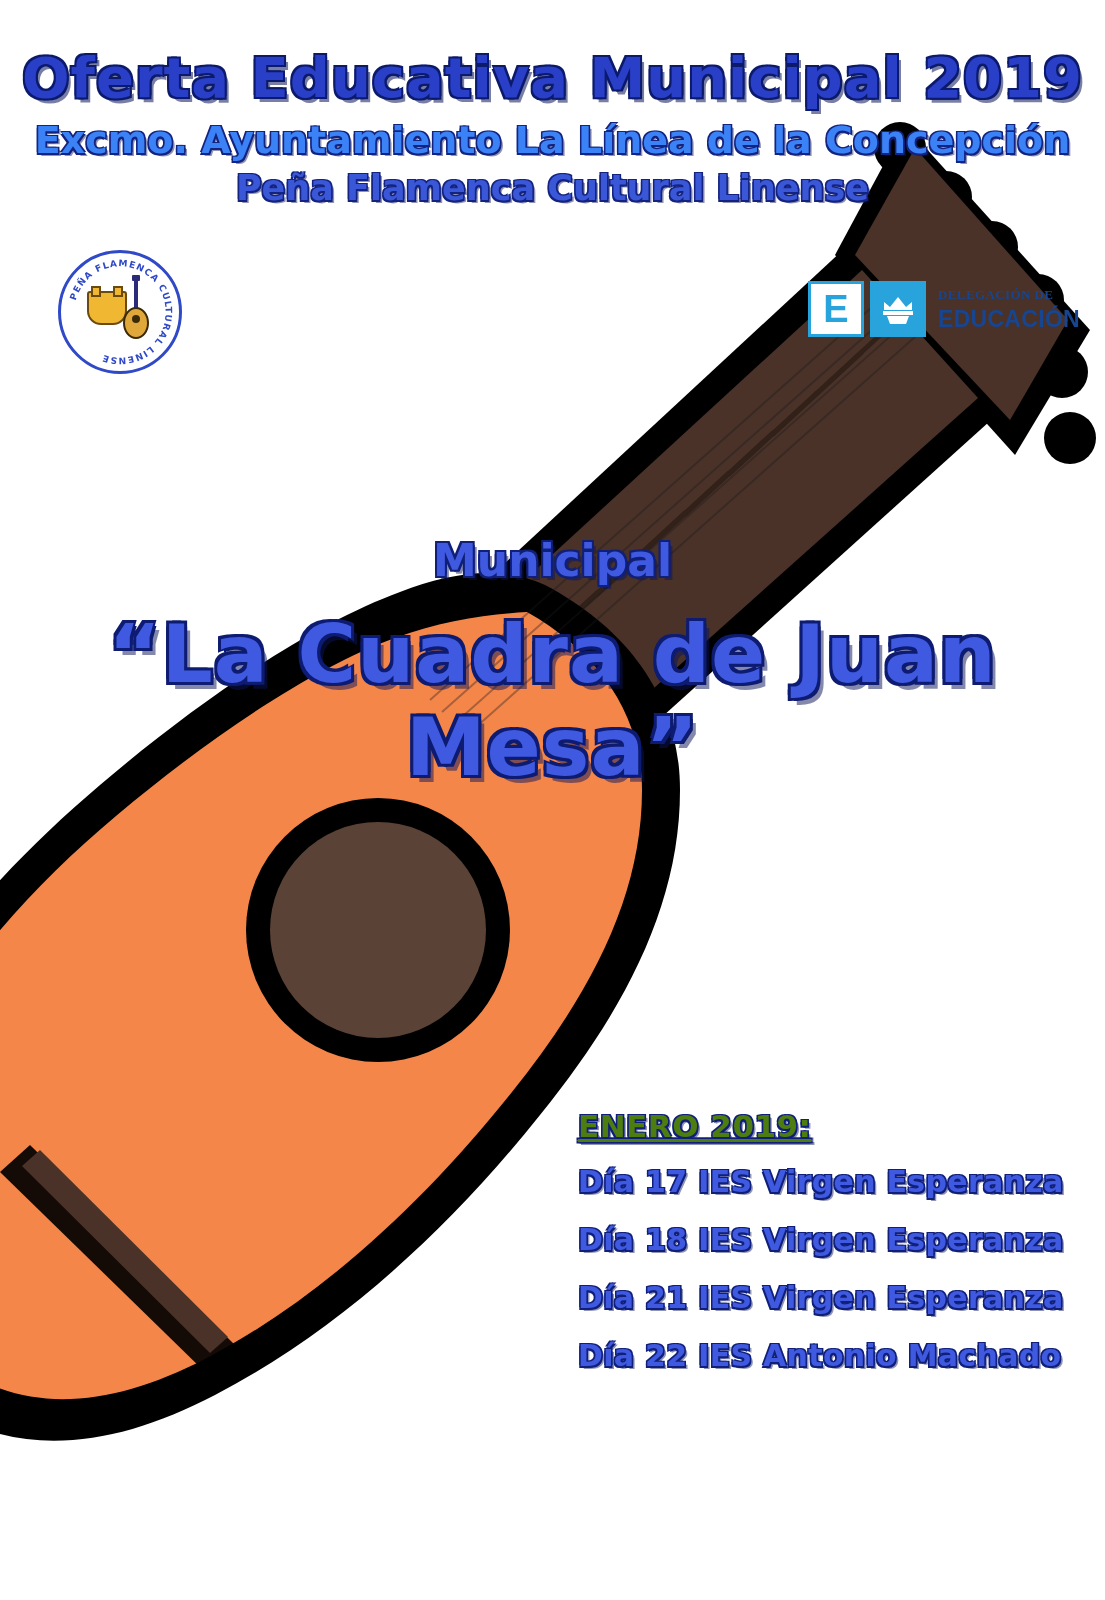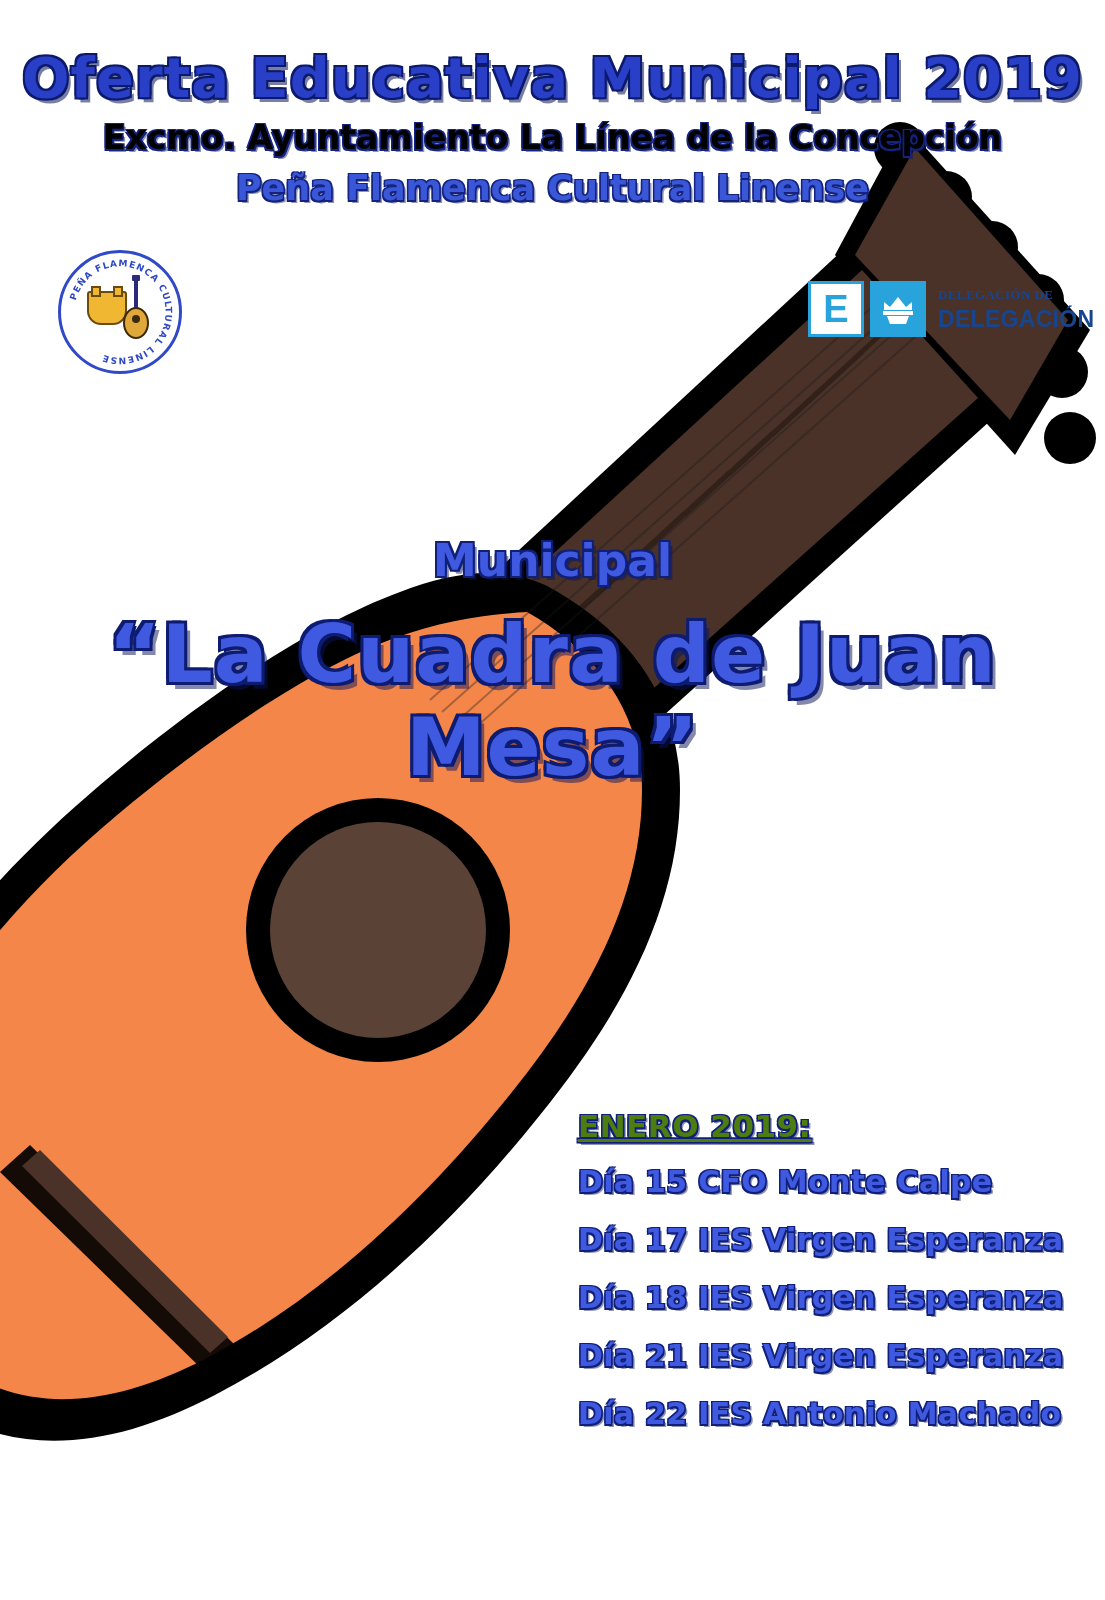--- a/index.html
+++ b/index.html
@@ -45,23 +45,23 @@
     text-shadow:
       -2px -2px 0 #0b1a6b,
       2px -2px 0 #0b1a6b,
       -2px 2px 0 #0b1a6b,
       2px 2px 0 #0b1a6b,
       4px 5px 0 rgba(10,20,90,.55);
     margin-top: 17px;
   }
   .subtitle-1 {
     top: 118px;
-    font-size: 33px;
-    font-weight: bold;
-    color: #000000;
+    font-size: 38px;
+    font-weight: bold;
+    color: #3b82f6;
     text-shadow:
       -1.5px -1.5px 0 #14237f,
       1.5px -1.5px 0 #14237f,
       -1.5px 1.5px 0 #14237f,
       1.5px 1.5px 0 #14237f,
       3px 3px 0 rgba(10,20,90,.45);
   }
   .subtitle-2 {
     top: 168px;
     font-size: 35px;
@@ -341,26 +341,25 @@
   <div id="delegacion-logo">
     <div class="e-box">E</div>
     <div class="crown-box">
       <svg width="36" height="38" viewBox="0 0 36 38" aria-hidden="true">
         <path d="M4 20 L4 12 L10 17 L18 7 L26 17 L32 12 L32 20 Z" fill="#ffffff"></path>
         <rect x="3" y="21" width="30" height="4" fill="#ffffff"></rect>
         <path d="M7 26 L29 26 L26 34 L10 34 Z" fill="#ffffff"></path>
       </svg>
     </div>
     <div class="deleg-line1">DELEGACIÓN DE</div>
-    <div class="deleg-line2">DELEGACIÓN</div>
+    <div class="deleg-line2">EDUCACIÓN</div>
   </div>
 
   <div id="schedule">
     <div class="sched-heading">ENERO 2019:</div>
 
-    <div class="sched-item">Día 15 CFO Monte Calpe</div>
     <div class="sched-item">Día 17 IES Virgen Esperanza</div>
     <div class="sched-item">Día 18 IES Virgen Esperanza</div>
     <div class="sched-item">Día 21 IES Virgen Esperanza</div>
     <div class="sched-item">Día 22 IES Antonio Machado</div>
   </div>
 
 </div>
 
 </body></html>

